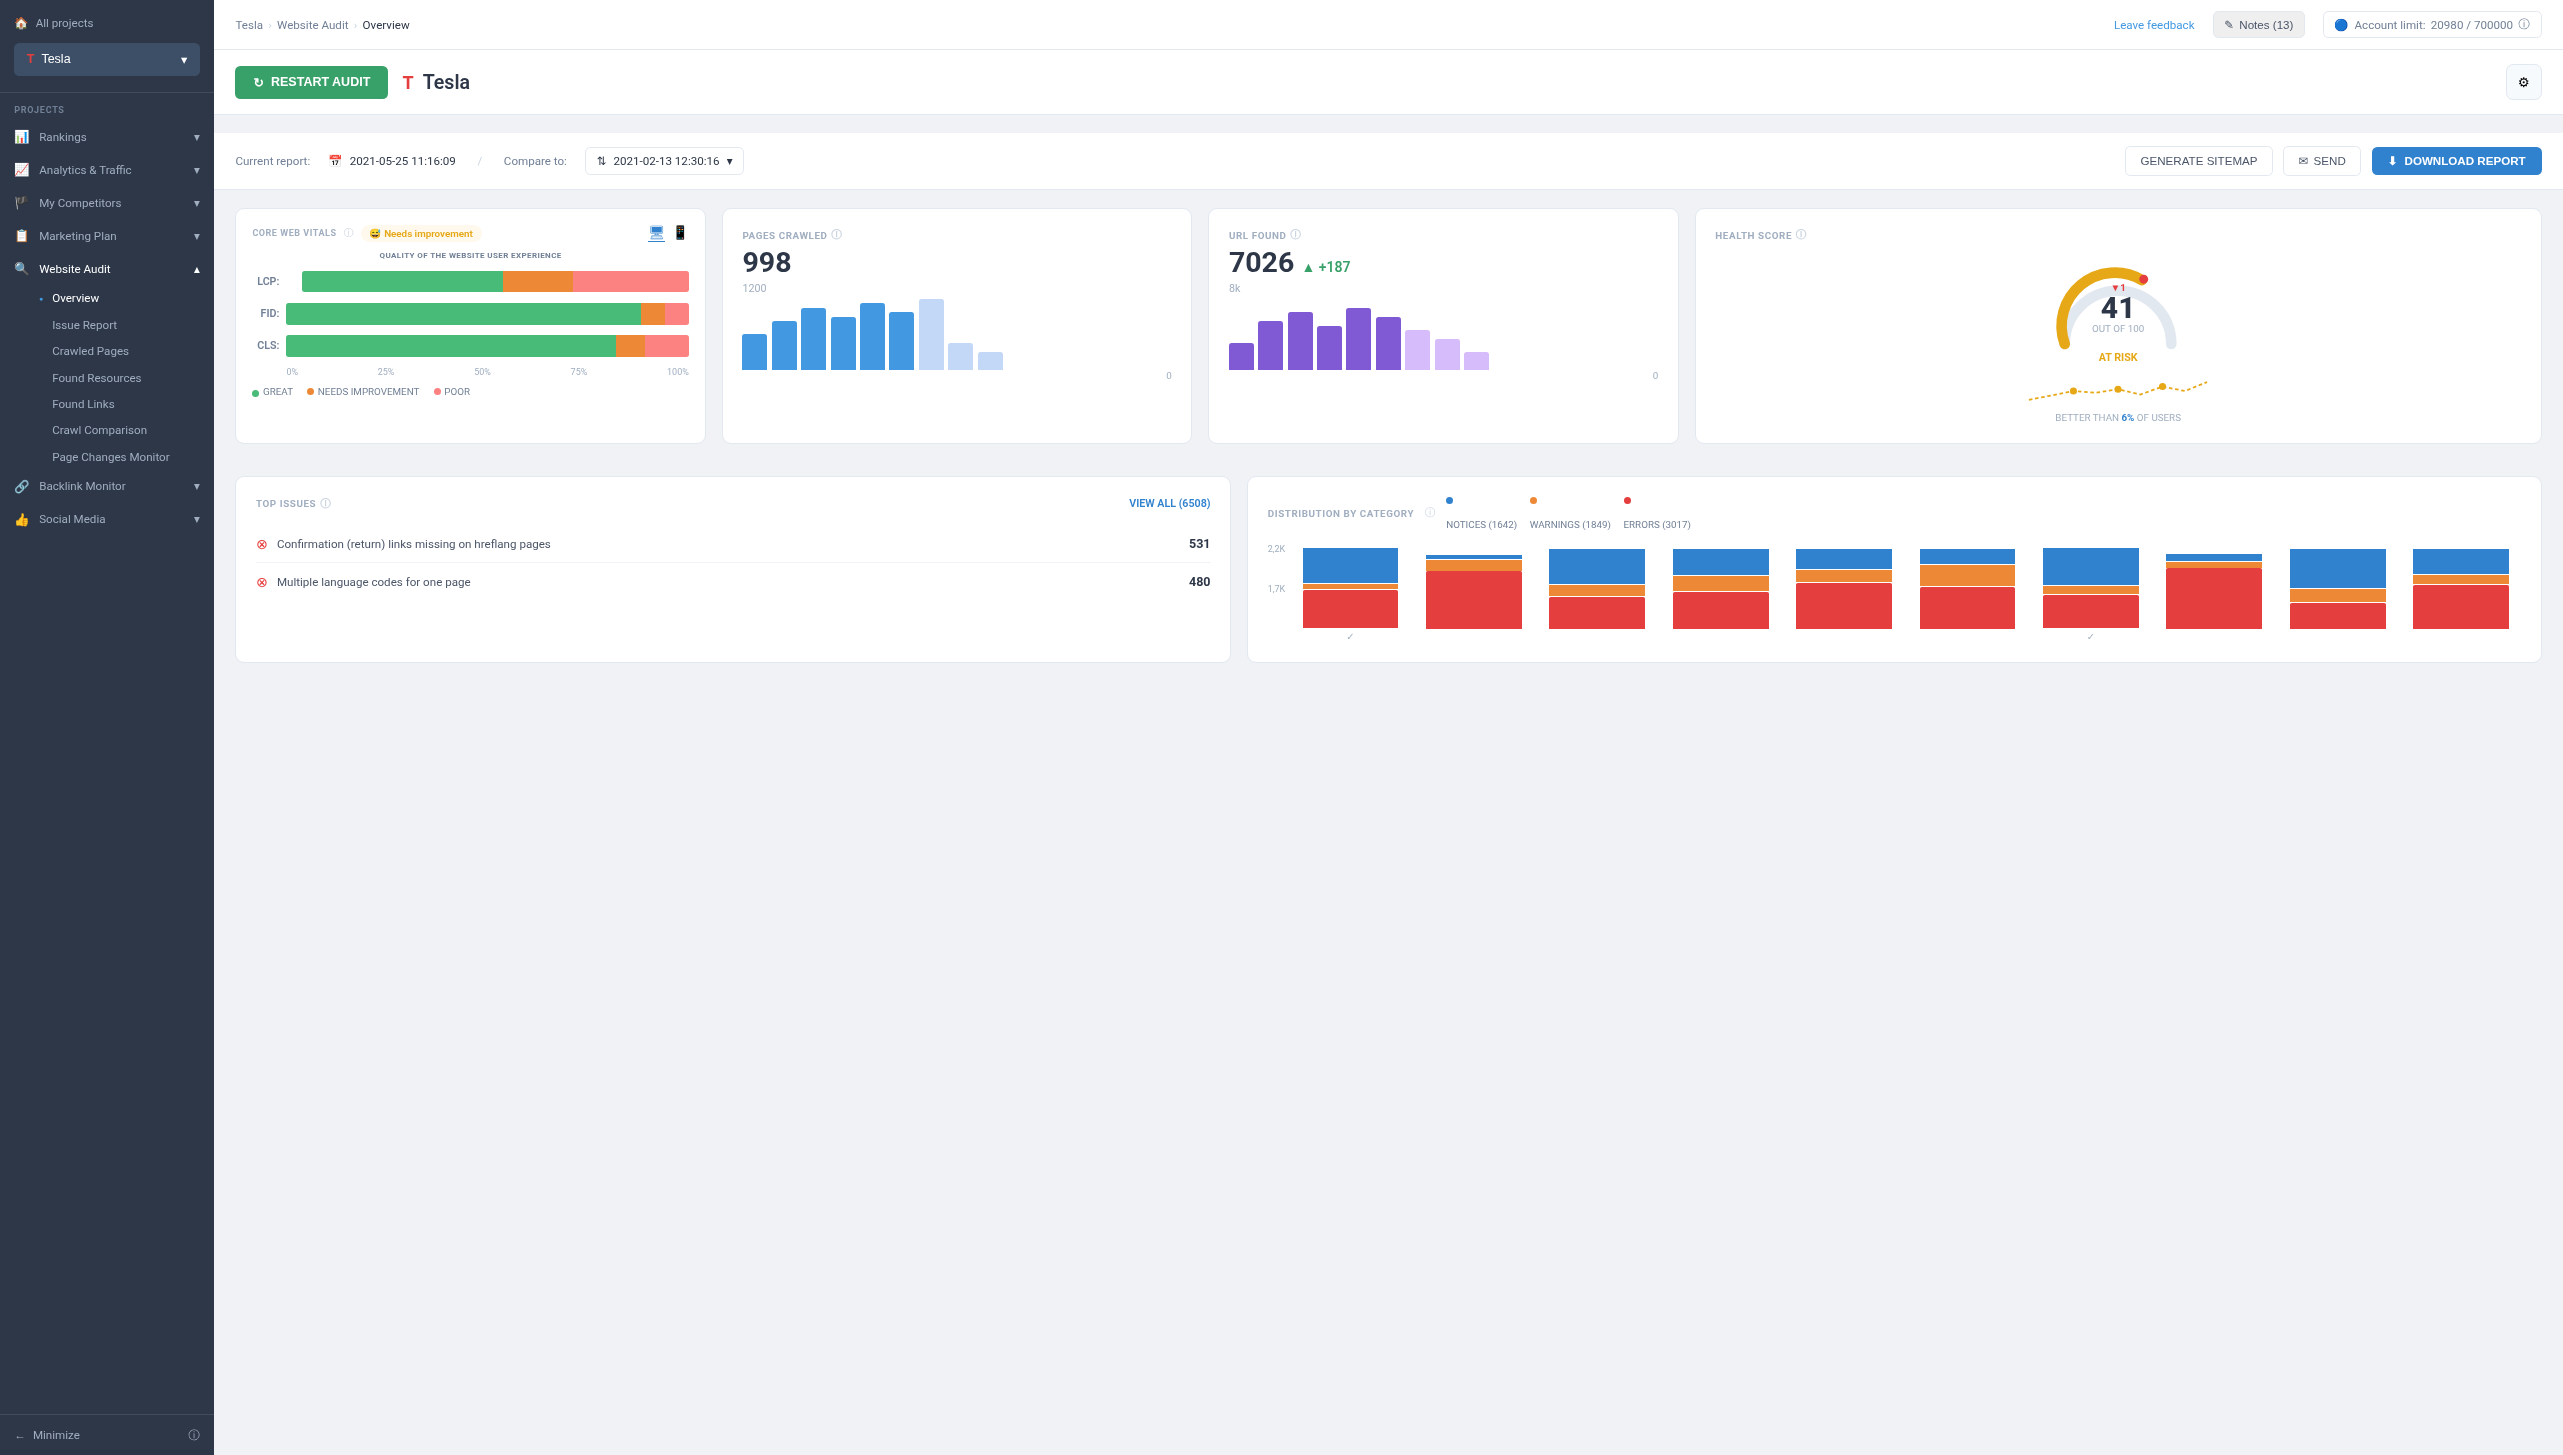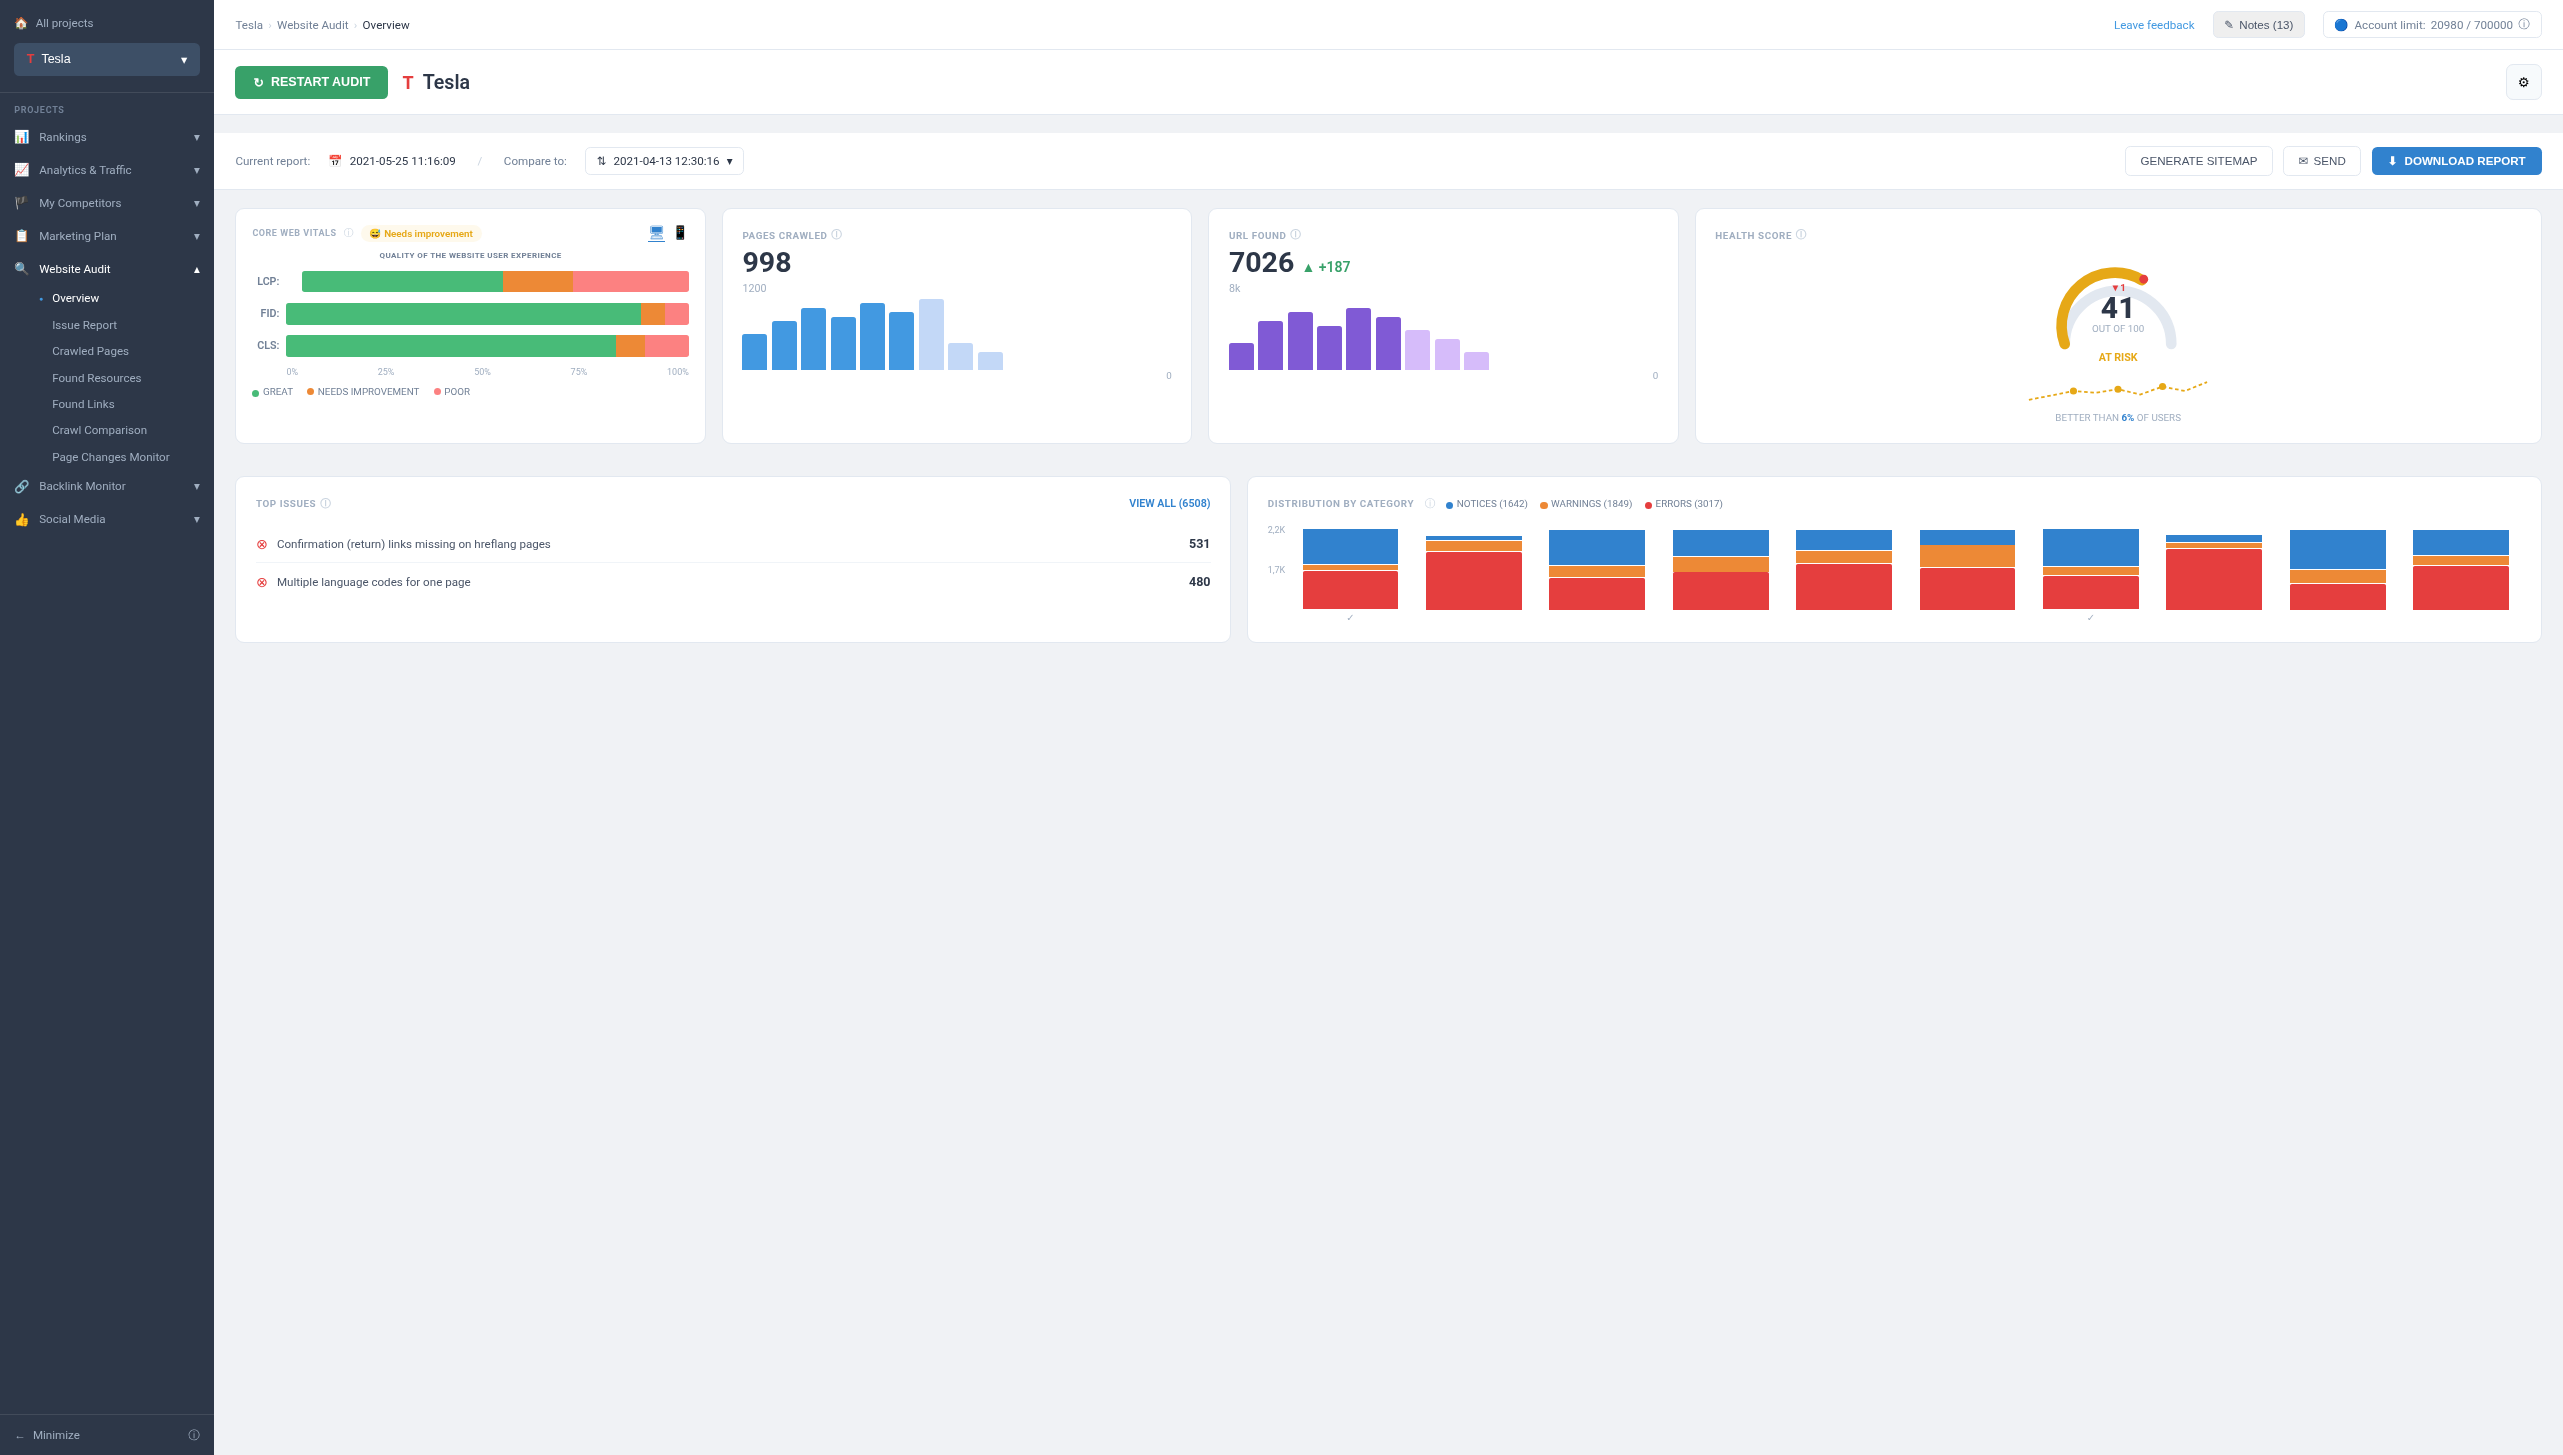--- a/index.html
+++ b/index.html
@@ -74,21 +74,21 @@
     .issue-row:last-child { border-bottom: none; }
     .issue-left { display: flex; align-items: center; gap: 9px; color: #4a5568; font-size: 11.6px; }
     .issue-icon { color: #e53e3e; font-size: 14.2px; }
     .issue-count { font-size: 12.5px; font-weight: 700; color: #2d3748; }
 
     
     .dist-card { background: #fff; border-radius: 9px; padding: 19.6px; border: 0.9px solid #e2e8f0; }
     .dist-header { display: flex; align-items: center; gap: 10.7px; margin-bottom: 14.2px; flex-wrap: wrap; }
     .dist-title { font-size: 9.8px; font-weight: 700; color: #a0aec0; text-transform: uppercase; letter-spacing: 0.06em; }
     .dist-legend { display: flex; gap: 12.5px; font-size: 9.8px; color: #718096; }
-    .legend-item { display: flex; align-items: flex-end; gap: 0; }
+    .legend-item { display: flex; align-items: flex-start; gap: 15px; flex-direction: column; }
     .bar-chart-vertical { display: flex; align-items: flex-end; gap: 5.3px; height: 98px; }
     .v-axis-labels { display: flex; flex-direction: column; justify-content: space-between; height: 80px; margin-right: 5.3px; font-size: 9px; color: #a0aec0; text-align: right; }
 
     .url-found-change { color: #38a169; font-size: 14px; margin-left: 7.1px; font-weight: 600; }
 
     .divider { color: #cbd5e0; padding: 0 3.6px; }
   </style>
 </head>
 <body>
 
@@ -237,21 +237,21 @@
     <div class="report-bar">
       <span class="report-label">Current report:</span>
       <div class="report-date">
         <span>📅</span>
         <span>2021-05-25 11:16:09</span>
       </div>
       <span class="divider">/</span>
       <span class="report-label">Compare to:</span>
       <div class="compare-select">
         <span>⇅</span>
-        <span>2021-04-13 12:30:16</span>
+        <span>2021-02-13 12:30:16</span>
         <span>▾</span>
       </div>
       <div class="report-actions">
         <button class="btn-outline">GENERATE SITEMAP</button>
         <button class="send-btn">
           <span>✉</span>
           <span>SEND</span>
         </button>
         <button class="download-btn">
           <span>⬇</span>

